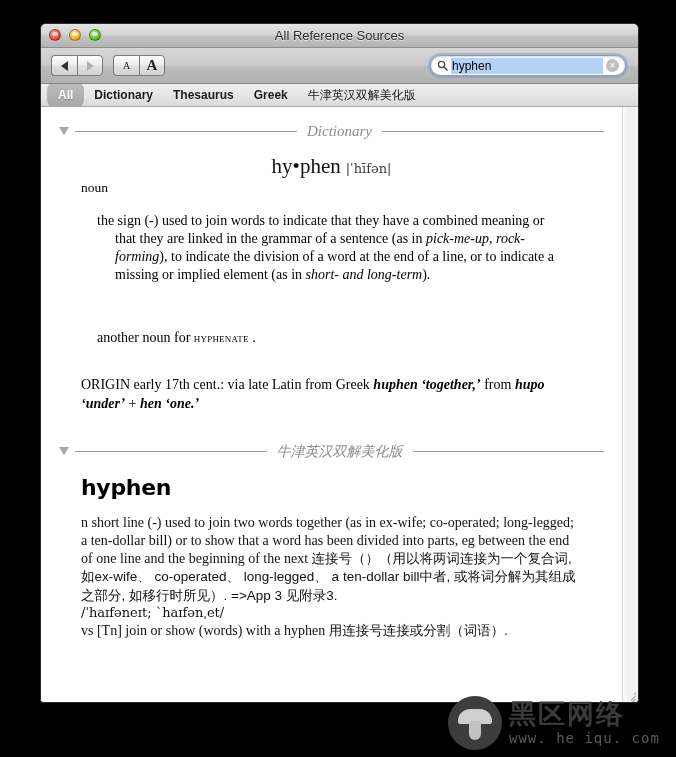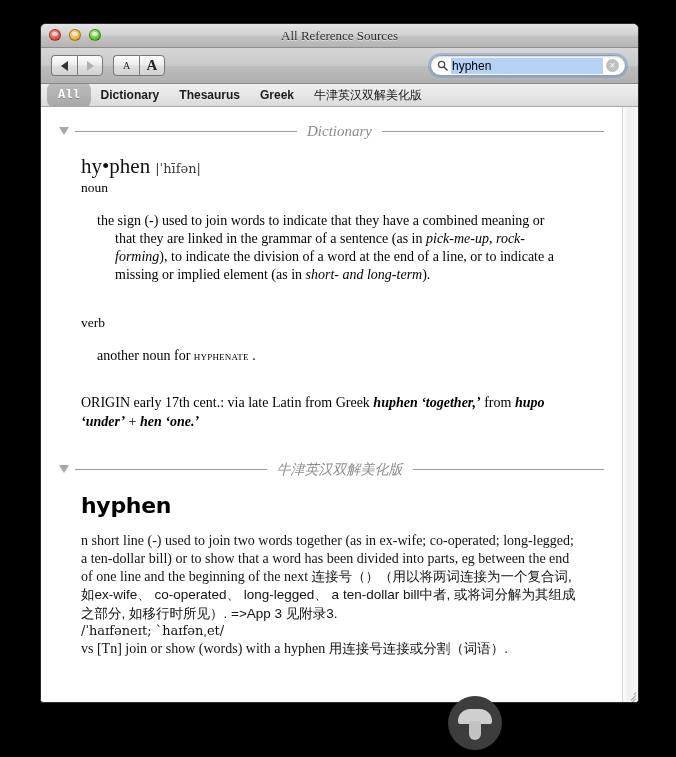--- a/index.html
+++ b/index.html
@@ -65,21 +65,21 @@
 
   .window-title {
     position: absolute;
     left: 0; right: 0; top: 0;
     height: 38px;
     line-height: 23px;
     text-align: center;
     font-size: 13px;
     color: #2e2e2e;
     text-shadow: 0 1px 0 rgba(255,255,255,0.6);
-    font-family: Liberation Serif, serif;
+    font-family: Liberation Sans, sans-serif;
   }
 
   
   .toolbar {
     height: 35px;
     background: linear-gradient(to bottom, #d7d7d7 0%, #c9c9c9 50%, #bdbdbd 51%, #b0b0b0 100%);
     border-bottom: 1px solid #888888;
     display: flex;
     align-items: center;
     padding: 0 10px;
@@ -183,21 +183,20 @@
     font-weight: bold;
     font-family: "Liberation Sans", sans-serif;
     white-space: nowrap;
   }
   .source.active {
     background: linear-gradient(to bottom, #bdbdbd, #a6a6a6);
     color: #ffffff;
     border-radius: 9px;
     text-shadow: 0 1px 0 rgba(0,0,0,0.25);
     padding: 7px 11px;
-    font-family: Liberation Mono, monospace;
   }
   .source.cjk { font-family: "DejaVu Sans", sans-serif; font-weight: normal; font-size: 12px; }
 
   
   .content-wrap {
     flex: 1 1 auto;
     display: flex;
     background: #ffffff;
     overflow: hidden;
     position: relative;
@@ -249,20 +248,21 @@
 
   
   .entry { padding: 0 22px 0 22px; }
 
   .headword {
     font-size: 21px;
     font-family: "Liberation Serif", serif;
     color: #111;
     margin-bottom: 2px;
     line-height: 1.15;
+    text-align: center;
   }
   .pron {
     font-size: 13px;
     color: #3a3a3a;
     font-family: "DejaVu Serif", serif;
     margin-left: 5px;
   }
   .pos {
     font-size: 13.5px;
     font-family: "Liberation Serif", serif;
@@ -444,21 +444,20 @@
       <div class="entry">
         <div class="headword">
           <span>hy•phen</span><span class="pron">|ˈhīfən|</span>
         </div>
 
         <div class="pos">noun</div>
         <p class="sense"><span>the sign (-) used to join words to indicate that they have a combined meaning or that they are linked in the grammar of a sentence (as in </span><i>pick-me-up</i><span>, </span><i>rock-forming</i><span>), to indicate the division of a word at the end of a line, or to indicate a missing or implied element (as in </span><i>short- and long-term</i><span>).</span></p>
 
         <div class="blockgap"></div>
 
-        <div class="pos">verb</div>
         <p class="sense"><span>another noun for </span><span class="smallcaps">hyphenate</span><span> .</span></p>
 
         <div class="blockgap"></div>
 
         <p class="origin"><span>ORIGIN early 17th cent.: via late Latin from Greek </span><span class="bi">huphen ‘together,’</span><span> from </span><span class="bi">hupo ‘under’</span><span> + </span><span class="bi">hen ‘one.’</span></p>
       </div>
 
       <div style="height:26px"></div>
 
       <div class="sec-head">
@@ -489,14 +488,16 @@
     <i style="width:3px;  bottom:8px; transform:rotate(-45deg);"></i>
   </div>
 </div>
 
 <div id="watermark">
   <div class="wm-logo">
     <span class="cap"></span>
     <span class="stem"></span>
   </div>
   <div class="wm-text">
+    <div class="wm-cn">黑区网络</div>
+    <div class="wm-url">www. he iqu. com</div>
   </div>
 </div>
 
 </body></html>

